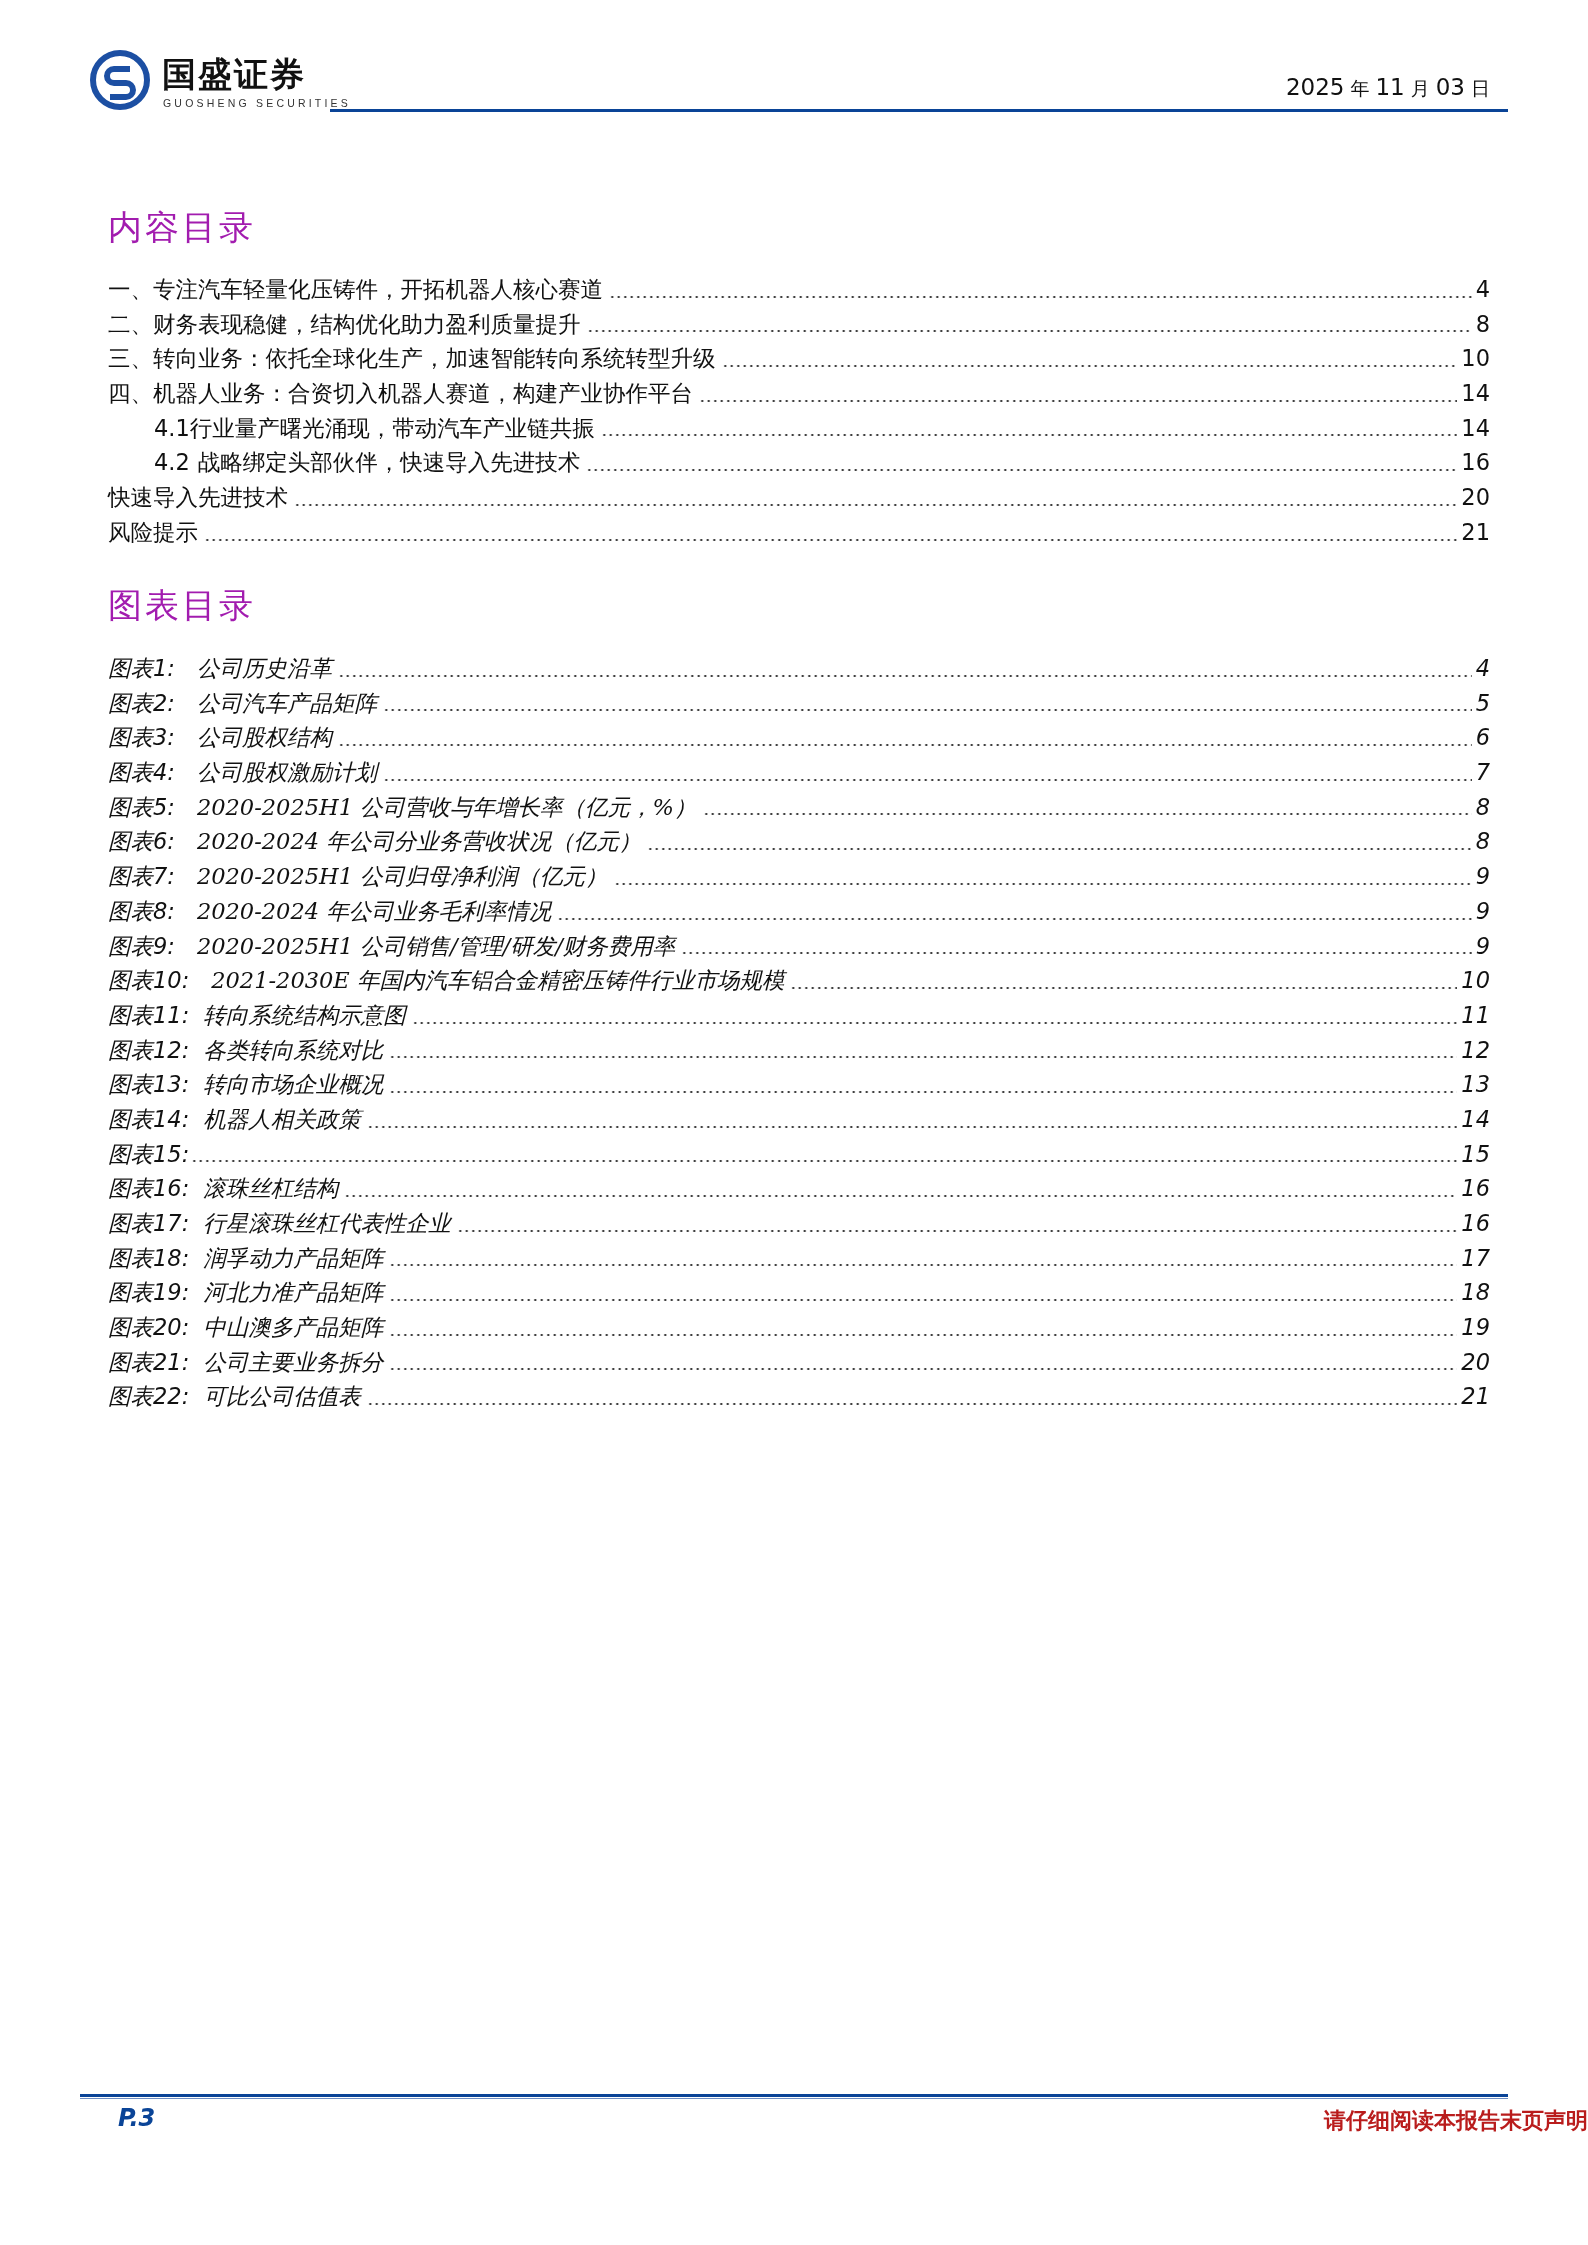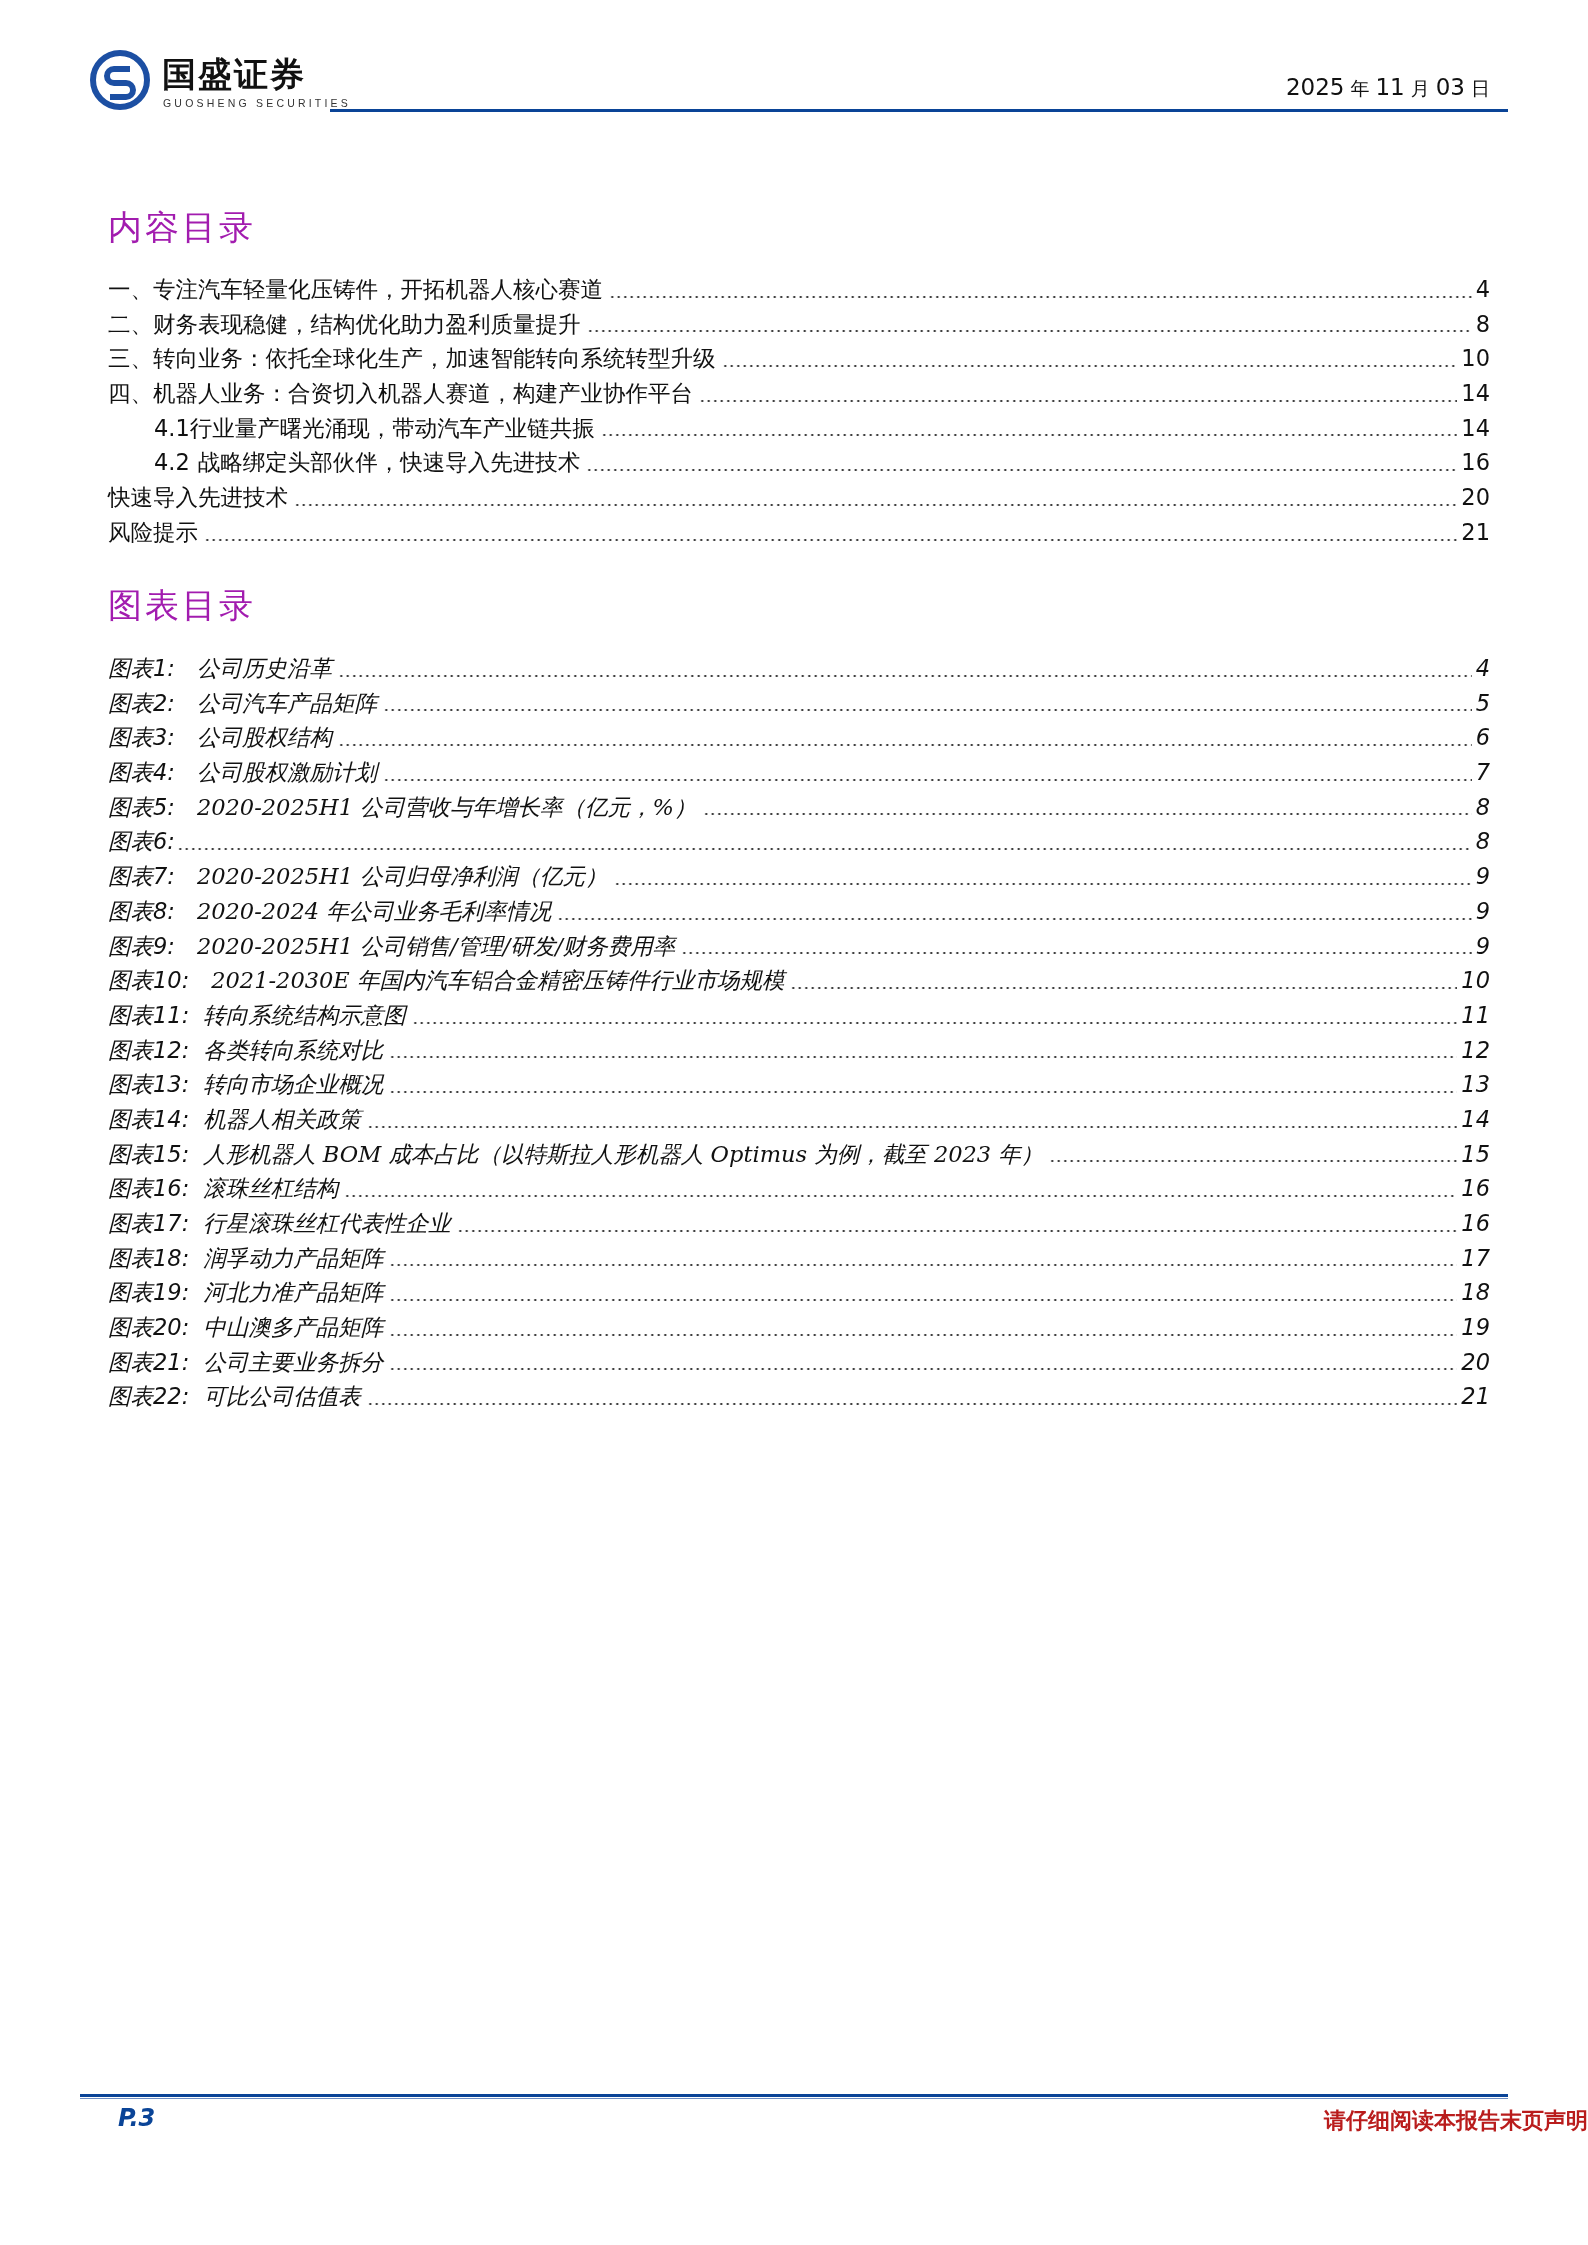--- a/index.html
+++ b/index.html
@@ -156,20 +156,21 @@
   <div class="toc-row">
     <span class="prefix">图表</span>
       <span class="fnum">5:</span>
     <span class="label wide">2020-2025H1 公司营收与年增长率（亿元，%）</span>
     <span class="leader"></span>
     <span class="page">8</span>
   </div>
   <div class="toc-row">
     <span class="prefix">图表</span>
       <span class="fnum">6:</span>
+    <span class="label wide">2020-2024 年公司分业务营收状况（亿元）</span>
     <span class="leader"></span>
     <span class="page">8</span>
   </div>
   <div class="toc-row">
     <span class="prefix">图表</span>
       <span class="fnum">7:</span>
     <span class="label wide">2020-2025H1 公司归母净利润（亿元）</span>
     <span class="leader"></span>
     <span class="page">9</span>
   </div>
@@ -218,21 +219,20 @@
   <div class="toc-row">
     <span class="prefix">图表</span>
       <span class="fnum">14:</span>
     <span class="label">机器人相关政策</span>
     <span class="leader"></span>
     <span class="page">14</span>
   </div>
   <div class="toc-row">
     <span class="prefix">图表</span>
       <span class="fnum">15:</span>
-    <span class="label">人形机器人 BOM 成本占比（以特斯拉人形机器人 Optimus 为例，截至 2023 年）</span>
     <span class="leader"></span>
     <span class="page">15</span>
   </div>
   <div class="toc-row">
     <span class="prefix">图表</span>
       <span class="fnum">16:</span>
     <span class="label">滚珠丝杠结构</span>
     <span class="leader"></span>
     <span class="page">16</span>
   </div>

